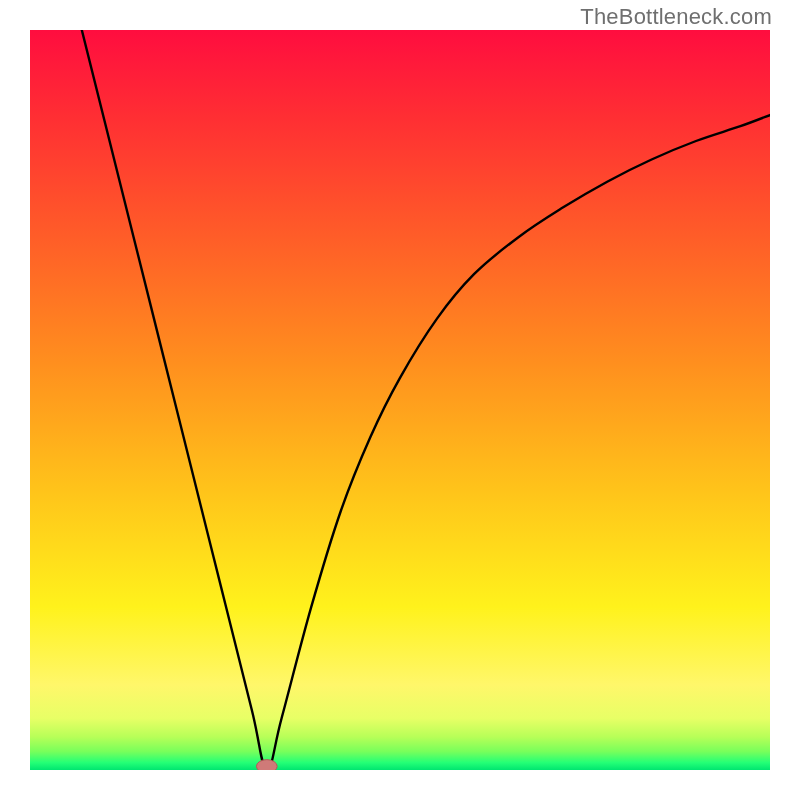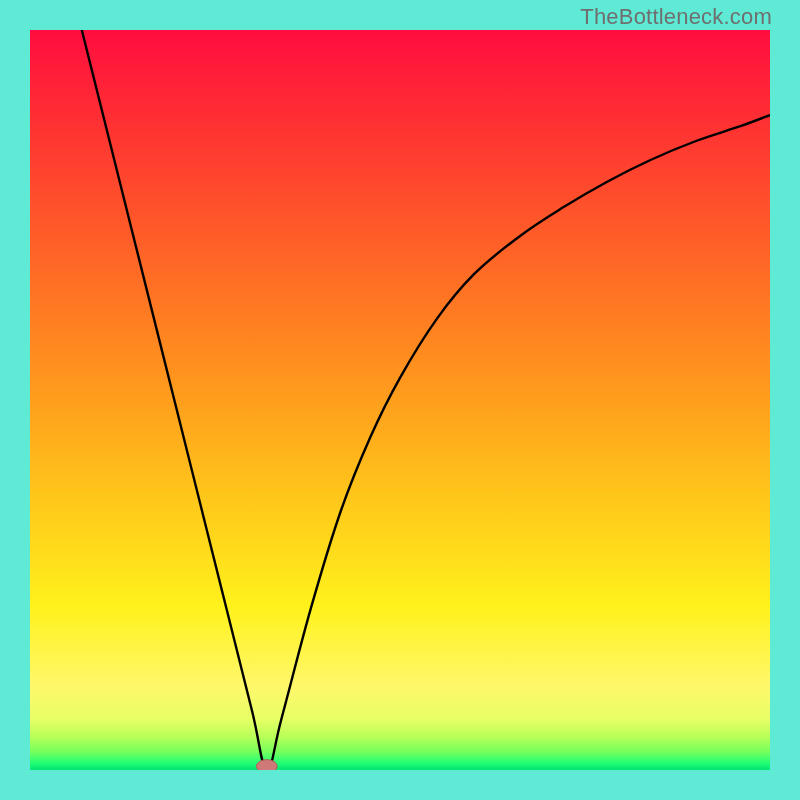--- a/index.html
+++ b/index.html
@@ -8,21 +8,21 @@
     width: 800px;
     height: 800px;
     overflow: hidden;
     background: #000;
     font-family: Arial, Helvetica, sans-serif;
   }
   .frame {
     position: relative;
     width: 800px;
     height: 800px;
-    background: #5eead4;
+    background: #ffffff;
   }
   svg.plot-svg {
     position: absolute;
     left: 30px;
     top: 30px;
     width: 740px;
     height: 740px;
   }
   .watermark {
     position: absolute;

